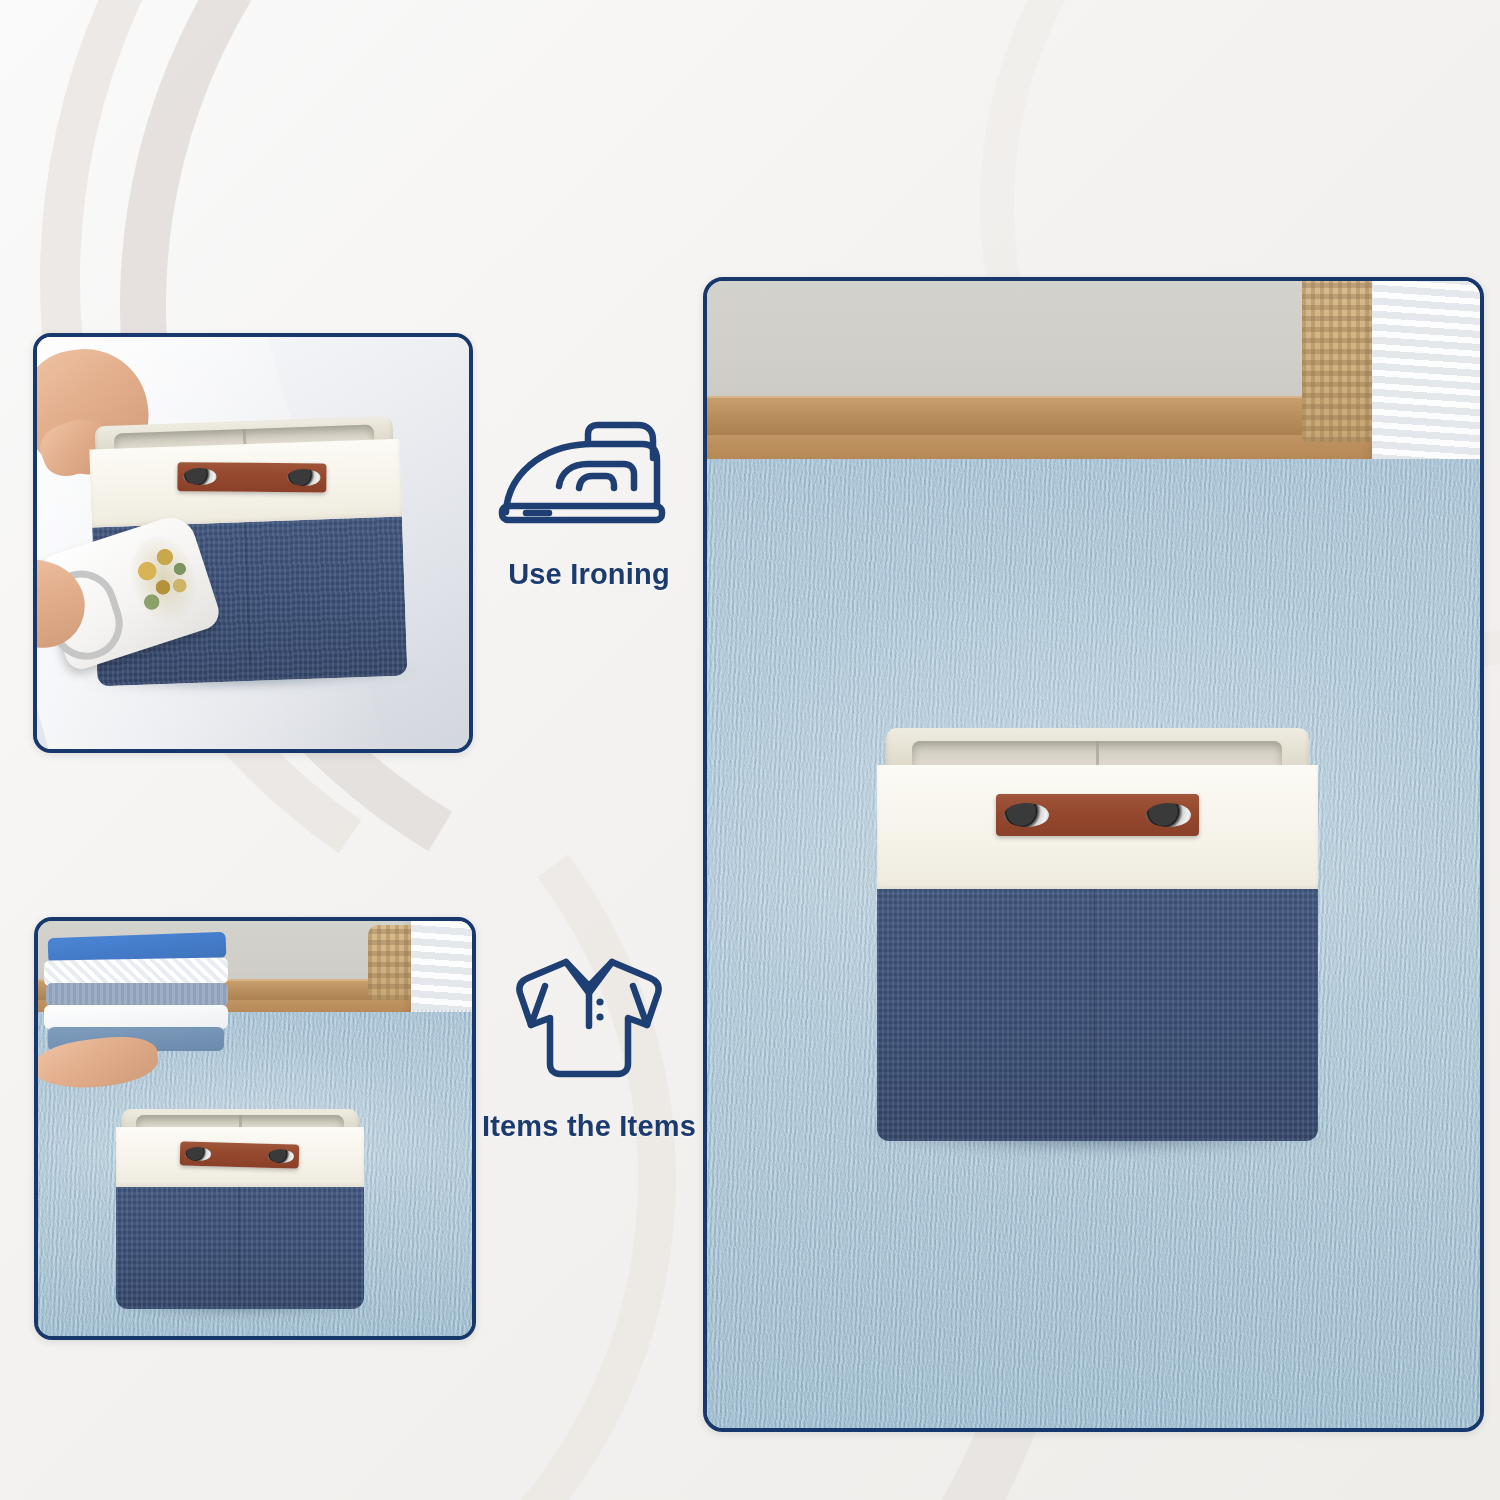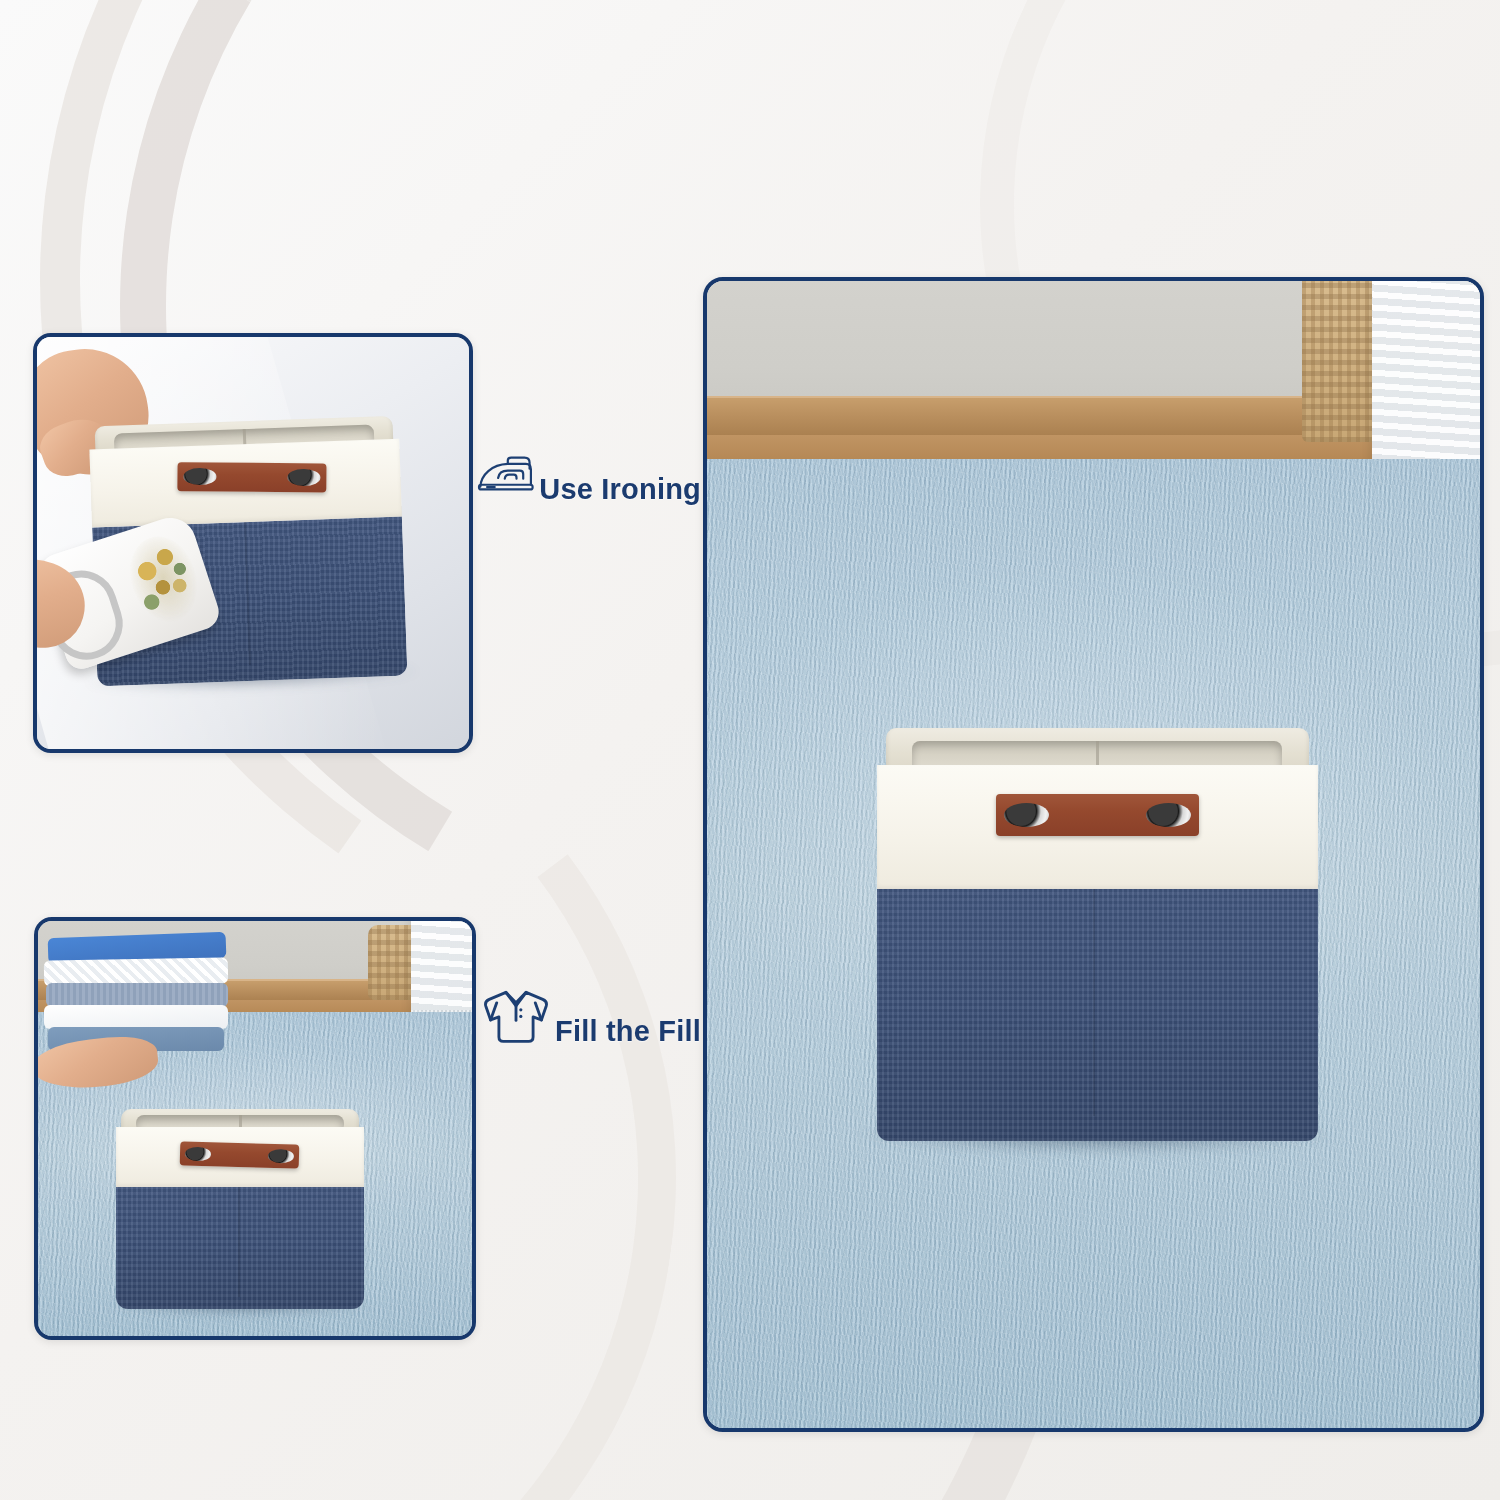--- a/index.html
+++ b/index.html
@@ -278,20 +278,21 @@
   .cloth.white1{ background: repeating-linear-gradient(45deg,#ffffff 0 4px,#e9edf1 4px 8px); }
   .cloth.grayb { background: repeating-linear-gradient(90deg,#9eaec5 0 3px,#8fa1ba 3px 6px); }
   .cloth.white2{ background: linear-gradient(175deg,#ffffff 0%, #eceff2 100%); }
   .cloth.denim { background: linear-gradient(175deg,#7f9dbd 0%, #6b89ab 100%); }
 
   
   .step {
     position: absolute;
     width: 224px;
     display: flex;
+    flex-direction: column;
     align-items: center;
   }
   #step-ironing { left: 477px; top: 420px; }
   #step-fill    { left: 477px; top: 952px; }
 
   .step-icon { display: block; }
   .step-arrow {
     position: absolute;
     height: 18px;
     display: block;
@@ -414,21 +415,21 @@
         <path d="M66 10 L89 34 L112 10 L150 26 C157 29 160 34 158 41 L147 73 L128 66 L128 112 C128 118 124 122 118 122 L60 122 C54 122 50 118 50 112 L50 66 L31 73 L20 41 C18 34 21 29 28 26 Z"></path>
         <path d="M66 10 L89 41 L112 10"></path>
         <path d="M89 41 L89 74"></path>
         <path d="M31 73 L45 34"></path>
         <path d="M147 73 L133 34"></path>
       </g>
       <circle cx="100" cy="50" r="3.6" fill="#1d3f73"></circle>
       <circle cx="100" cy="65" r="3.6" fill="#1d3f73"></circle>
     </svg>
 
-    <span class="step-label">Fill the Fill</span>
+    <span class="step-label">Items the Items</span>
   </div>
 
   <div class="photo-frame" id="photo-main">
     <div class="photo-inner">
       <div class="wall" style="height:12.5%;"></div>
       <div class="baseboard" style="top:10%;height:3.4%;"></div>
       <div class="floorboard" style="top:13.4%;height:3.2%;"></div>
 
       <div class="wicker" style="right:12%;top:-1%;width:11%;height:15%;"></div>
       <div class="curtain" style="right:-2%;top:-2%;width:16%;height:25%;">

